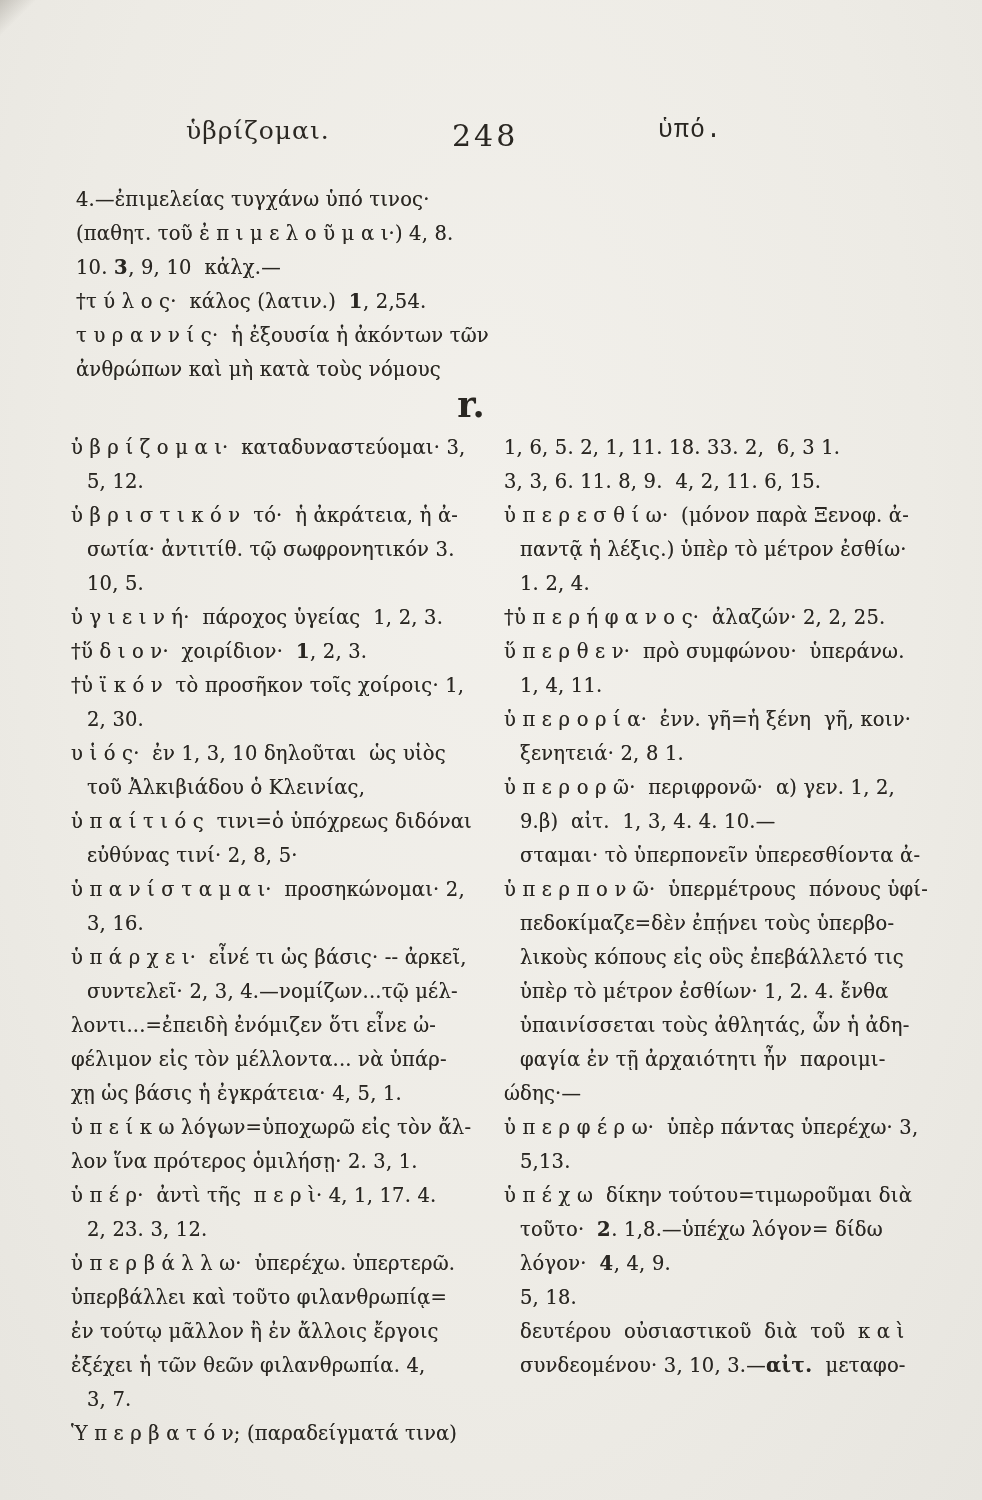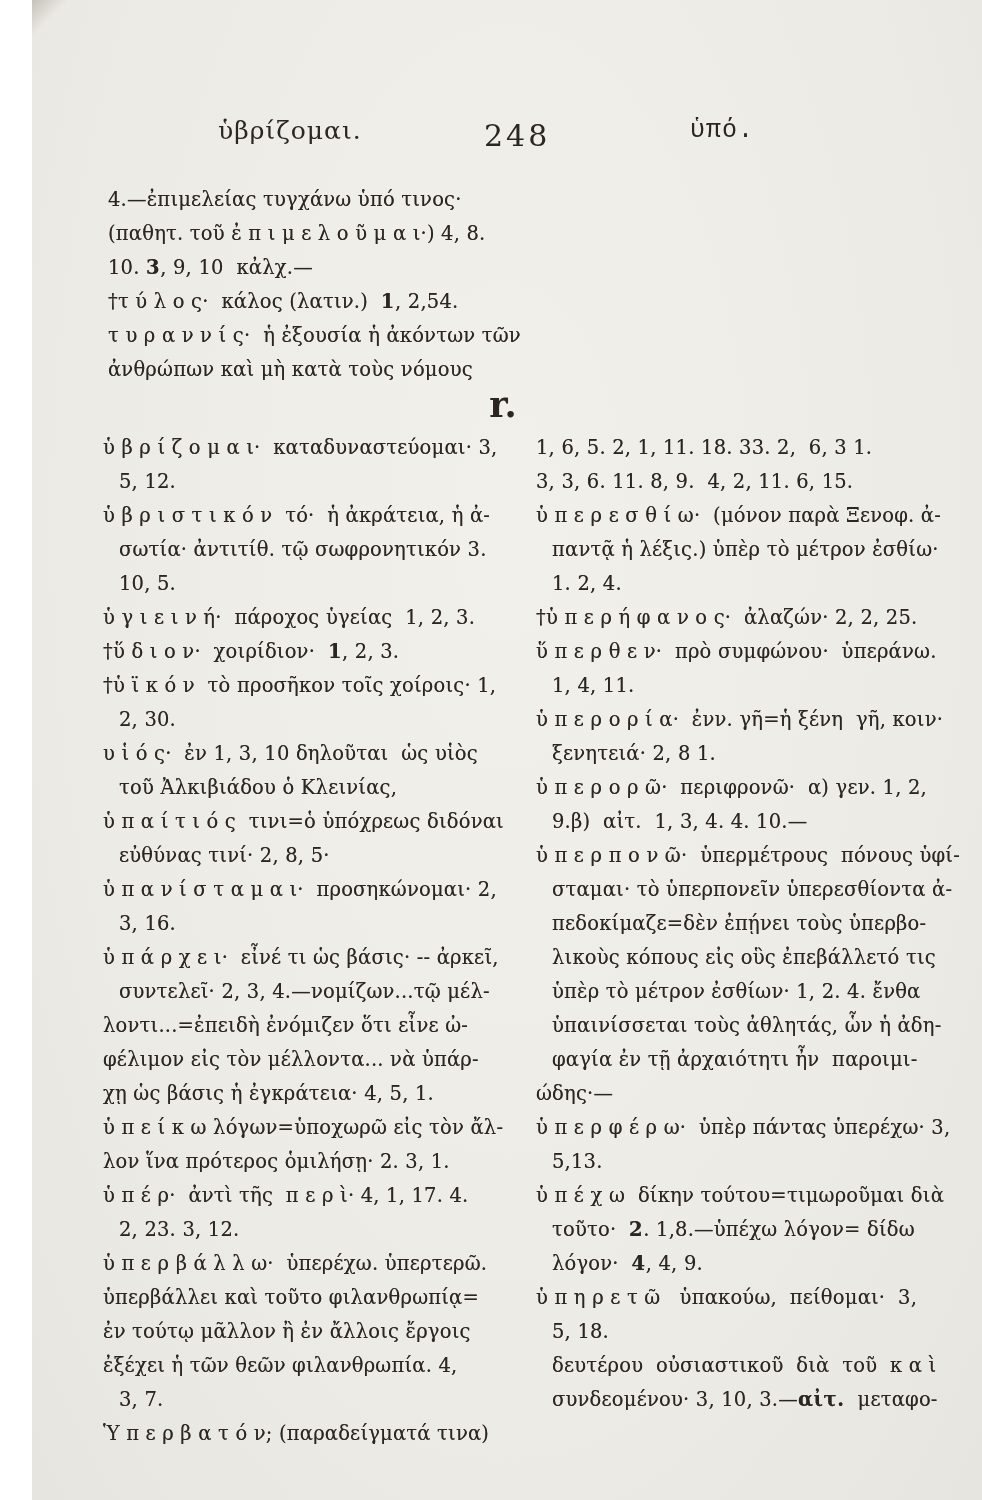--- a/index.html
+++ b/index.html
@@ -8,21 +8,20 @@
     font-family: "DejaVu Serif", serif;
     position: relative;
     overflow: hidden;
   }
   .page {
     position: absolute; inset: 0;
     background:
       linear-gradient(135deg, rgba(110,105,95,0.30) 0px, rgba(110,105,95,0.0) 26px),
       radial-gradient(ellipse at 50% 35%, #f2f0eb 0%, #edebe5 62%, #e7e5df 100%);
     color: #2a2722;
-    margin-left: 32px;
   }
   .hdr { position: absolute; top: 110px; left: 0; width: 982px; height: 44px; }
   .hdr .hl { position: absolute; left: 186px; top: 6px; font-size: 25px; letter-spacing: 1px; }
   .hdr .hp { position: absolute; left: 452px; top: 8px; font-size: 30px; letter-spacing: 3px; }
   .hdr .hr { position: absolute; left: 658px; top: 6px; font-size: 25px; letter-spacing: 1px; font-family: Liberation Mono, monospace; }
 
   .divider {
     position: absolute; top: 384px; left: 0; width: 942px;
     text-align: center; font-size: 35px; font-weight: bold;
   }
@@ -103,32 +102,31 @@
       <div class="line">ὑ π ε ρ ε σ θ ί ω·  (μόνον παρὰ Ξενοφ. ἀ-</div>
       <div class="line ind">παντᾷ ἡ λέξις.) ὑπὲρ τὸ μέτρον ἐσθίω·</div>
       <div class="line ind">1. 2, 4.</div>
       <div class="line">†ὑ π ε ρ ή φ α ν ο ς·  ἀλαζών· 2, 2, 25.</div>
       <div class="line">ὕ π ε ρ θ ε ν·  πρὸ συμφώνου·  ὑπεράνω.</div>
       <div class="line ind">1, 4, 11.</div>
       <div class="line">ὑ π ε ρ ο ρ ί α·  ἐνν. γῆ=ἡ ξένη  γῆ, κοιν·</div>
       <div class="line ind">ξενητειά· 2, 8 1.</div>
       <div class="line">ὑ π ε ρ ο ρ ῶ·  περιφρονῶ·  α) γεν. 1, 2,</div>
       <div class="line ind">9.β)  αἰτ.  1, 3, 4. 4. 10.—</div>
+      <div class="line ind">σταμαι· τὸ ὑπερπονεῖν ὑπερεσθίοντα ἀ-</div>
       <div class="line">ὑ π ε ρ π ο ν ῶ·  ὑπερμέτρους  πόνους ὑφί-</div>
-      <div class="line ind">σταμαι· τὸ ὑπερπονεῖν ὑπερεσθίοντα ἀ-</div>
       <div class="line ind">πεδοκίμαζε=δὲν ἐπῄνει τοὺς ὑπερβο-</div>
       <div class="line ind">λικοὺς κόπους εἰς οὓς ἐπεβάλλετό τις</div>
       <div class="line ind">ὑπὲρ τὸ μέτρον ἐσθίων· 1, 2. 4. ἔνθα</div>
       <div class="line ind">ὑπαινίσσεται τοὺς ἀθλητάς, ὧν ἡ ἀδη-</div>
       <div class="line ind">φαγία ἐν τῇ ἀρχαιότητι ἦν  παροιμι-</div>
       <div class="line">ώδης·—</div>
       <div class="line">ὑ π ε ρ φ έ ρ ω·  ὑπὲρ πάντας ὑπερέχω· 3,</div>
       <div class="line ind">5,13.</div>
       <div class="line">ὑ π έ χ ω  δίκην τούτου=τιμωροῦμαι διὰ</div>
       <div class="line ind">τοῦτο·  <b>2</b>. 1,8.—ὑπέχω λόγον= δίδω</div>
       <div class="line ind">λόγον·  <b>4</b>, 4, 9.</div>
-      <div class="line">ὑ π η ρ ε τ ῶ   ὑπακούω,  πείθομαι·  3,</div>
       <div class="line ind">5, 18.</div>
       <div class="line ind">δευτέρου  οὐσιαστικοῦ  διὰ  τοῦ  κ α ὶ</div>
       <div class="line ind">συνδεομένου· 3, 10, 3.—<b>αἰτ.</b>  μεταφο-</div>
     </div>
 
 </div>
 
 </body></html>

